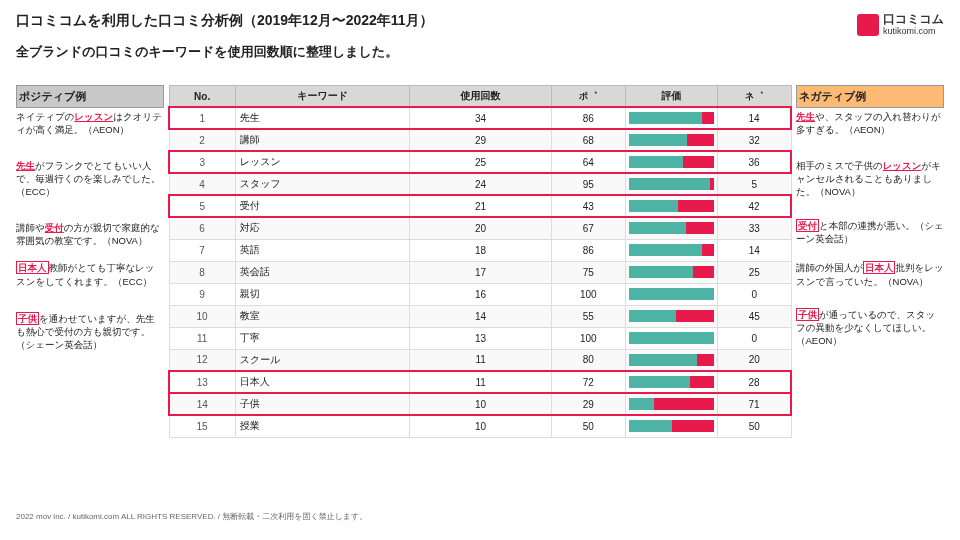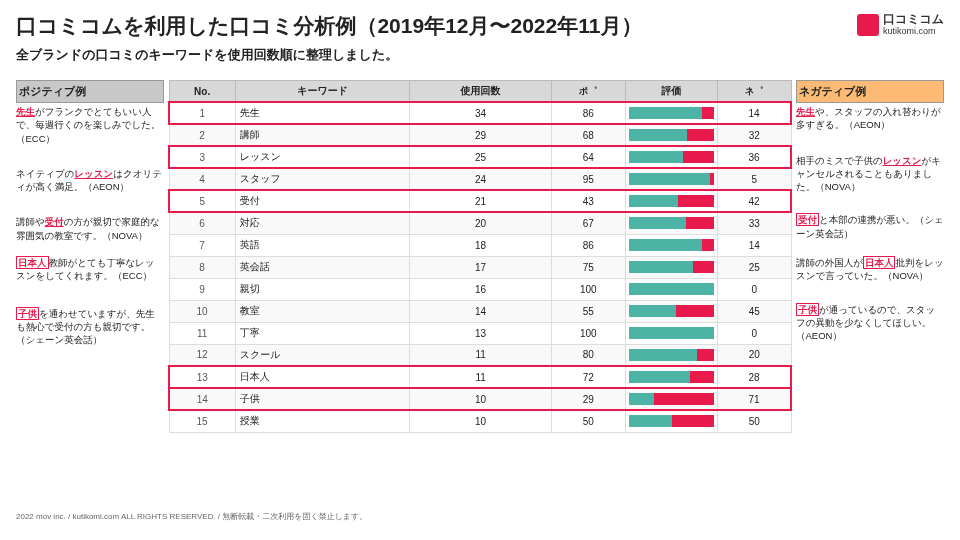--- a/index.html
+++ b/index.html
@@ -18,21 +18,21 @@
       padding: 12px 16px 6px 16px;
       position: relative;
     }
     .header {
       display: flex;
       justify-content: space-between;
       align-items: flex-start;
       margin-bottom: 6px;
     }
     .main-title {
-      font-size: 21px;
+      font-size: 14px;
       font-weight: bold;
       color: #222;
     }
     .logo-area {
       display: flex;
       align-items: center;
       gap: 4px;
     }
     .logo-square {
       width: 22px;
@@ -42,21 +42,21 @@
     }
     .logo-text {
       font-size: 11px;
       color: #333;
       line-height: 1.2;
     }
     .subtitle {
       font-size: 13px;
       font-weight: bold;
       color: #222;
-      margin-bottom: 16px;
+      margin-bottom: 24px;
     }
     .main-content {
       display: flex;
       gap: 4px;
     }
     
     .positive-col {
       width: 148px;
       flex-shrink: 0;
     }
@@ -229,26 +229,26 @@
 
   <div class="subtitle">全ブランドの口コミのキーワードを使用回数順に整理しました。</div>
 
   <div class="main-content">
 
     <div class="positive-col">
       <div class="col-header positive-header">ポジティブ例</div>
       <div class="pos-items">
         <div class="pos-item-block">
           <div class="pos-item">
-            <span class="highlight">先生</span><span>がフランクでとてもいい人で、毎週行くのを楽しみでした。（ECC）</span>
+            <span>ネイティブの</span><span class="highlight">レッスン</span><span>はクオリティが高く満足。（AEON）</span>
           </div>
         </div>
         <div class="pos-item-block">
           <div class="pos-item">
-            <span>ネイティブの</span><span class="highlight">レッスン</span><span>はクオリティが高く満足。（AEON）</span>
+            <span class="highlight">先生</span><span>がフランクでとてもいい人で、毎週行くのを楽しみでした。（ECC）</span>
           </div>
         </div>
         <div class="pos-item-block">
           <div class="pos-item">
             <span>講師や</span><span class="highlight">受付</span><span>の方が親切で家庭的な雰囲気の教室です。（NOVA）</span>
           </div>
         </div>
         <div class="pos-item-block">
           <div class="pos-item">
             <span class="box-highlight">日本人</span><span>教師がとても丁寧なレッスンをしてくれます。（ECC）</span>

